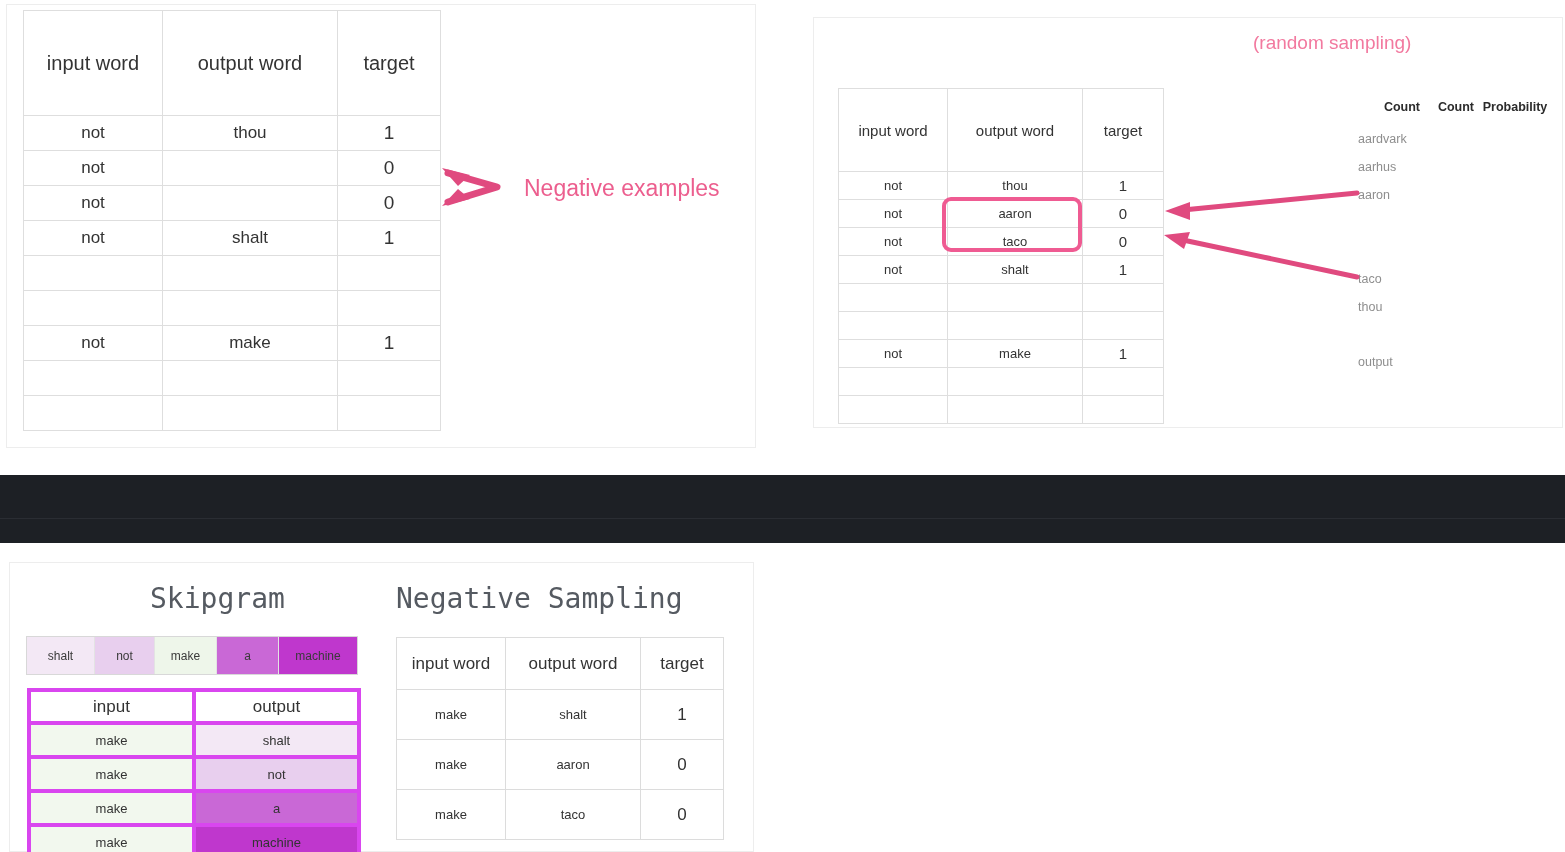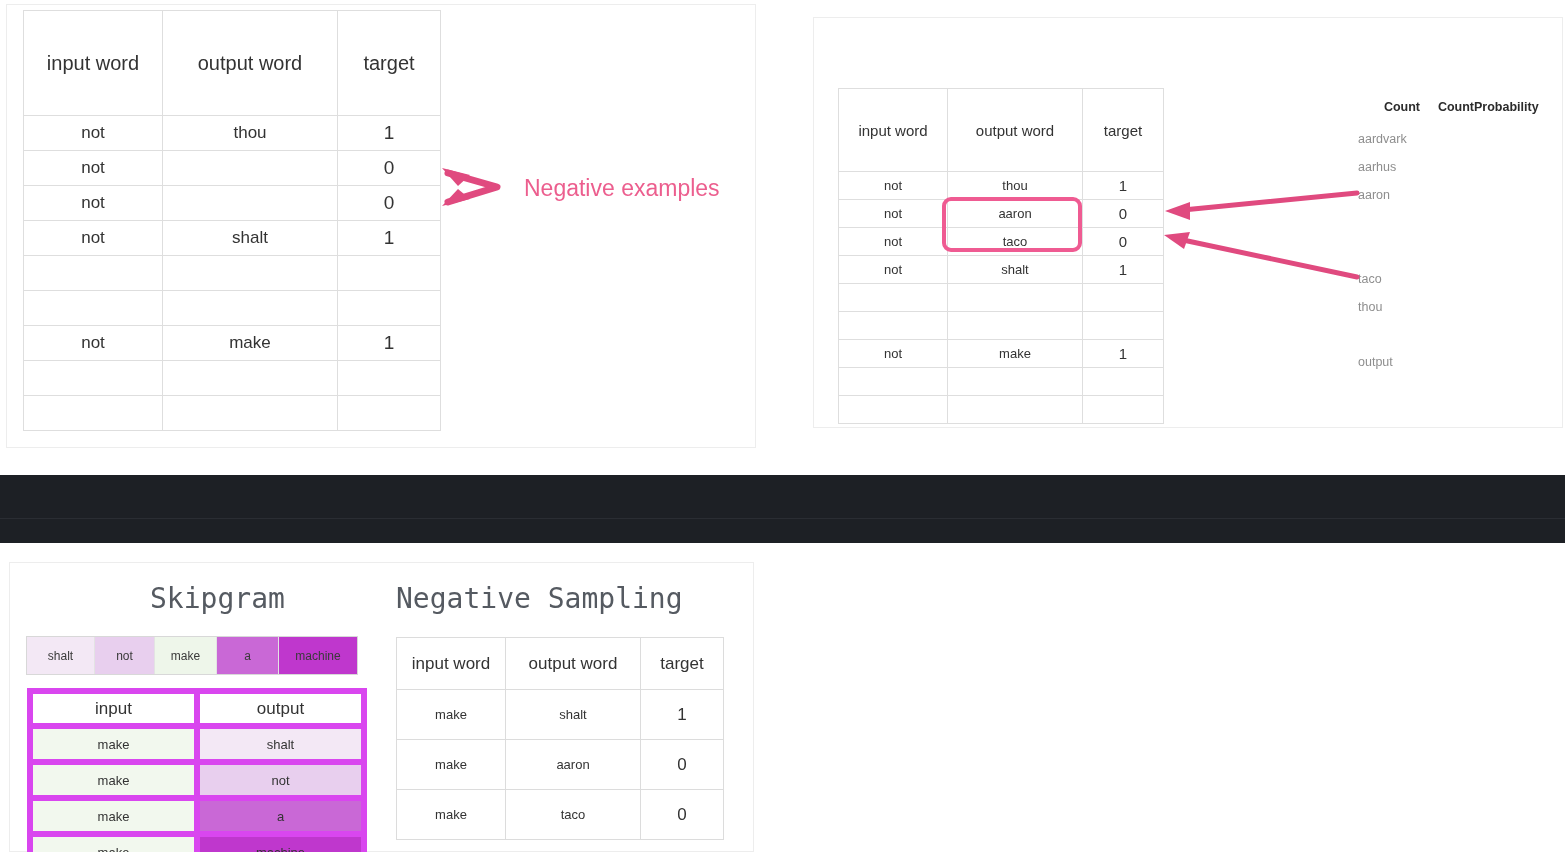--- a/index.html
+++ b/index.html
@@ -91,21 +91,21 @@
   #vocab .vhead {
     display: flex;
     font-size: 12.5px;
     font-weight: bold;
     color: #2b2b2b;
     margin-bottom: 14px;
   }
   #vocab .vhead span { white-space: nowrap; }
   #vocab .vw { width: 62px; text-align: right; }
   #vocab .vc { width: 54px; text-align: right; }
-  #vocab .vp { width: 82px; text-align: left; }
+  #vocab .vp { width: 82px; text-align: center; }
   .vrow {
     position: absolute;
     font-size: 12.5px;
     color: #8e8e8e;
     white-space: nowrap;
     left: 0;
   }
 
   
   #dark-band {
@@ -158,21 +158,21 @@
     justify-content: center;
     font-size: 12px;
     color: #3a3a3a;
     border-right: 1px solid #e3e3e3;
     box-sizing: border-box;
   }
   #word-strip .cellw:last-child { border-right: none; }
 
   
   #tbl-skip { left: 27px; top: 688px; width: 322px; font-size: 13px; }
-  #tbl-skip td { height: 30px; border: 6px solid #d946ef; }
+  #tbl-skip td { height: 30px; border: 4px solid #d946ef; }
   #tbl-skip .hdrrow td { height: 29px; font-size: 17px; }
   #tbl-skip .ci { width: 161px; }
   #tbl-skip .co { width: 161px; }
 
   
   #tbl-ns { left: 396px; top: 637px; width: 324px; font-size: 13px; }
   #tbl-ns td { border: 1px solid #dcdcdc; height: 49px; }
   #tbl-ns .hdrrow td { height: 51px; font-size: 17px; }
   #tbl-ns .c1 { width: 108px; }
   #tbl-ns .c2 { width: 134px; }
@@ -246,20 +246,21 @@
         <td class="c3 tgt"></td>
       </tr>
     </tbody>
   </table>
 
   <div class="annot-text" style="left:512px; top:175px;margin-left:12px;">Negative examples</div>
 
   <div class="card" id="panel-sample-card"></div>
 
   <div class="annot-text-pink" style="left:1253px; top:30px; width:300px;">
+    <div>(random sampling)</div>
   </div>
 
   <table class="dtable" id="tbl-sample">
     <tbody>
       <tr class="hdrrow">
         <td class="c1 hdr-green">input word</td>
         <td class="c2 hdr-green">output word</td>
         <td class="c3 hdr-pink">target</td>
       </tr>
       <tr>

